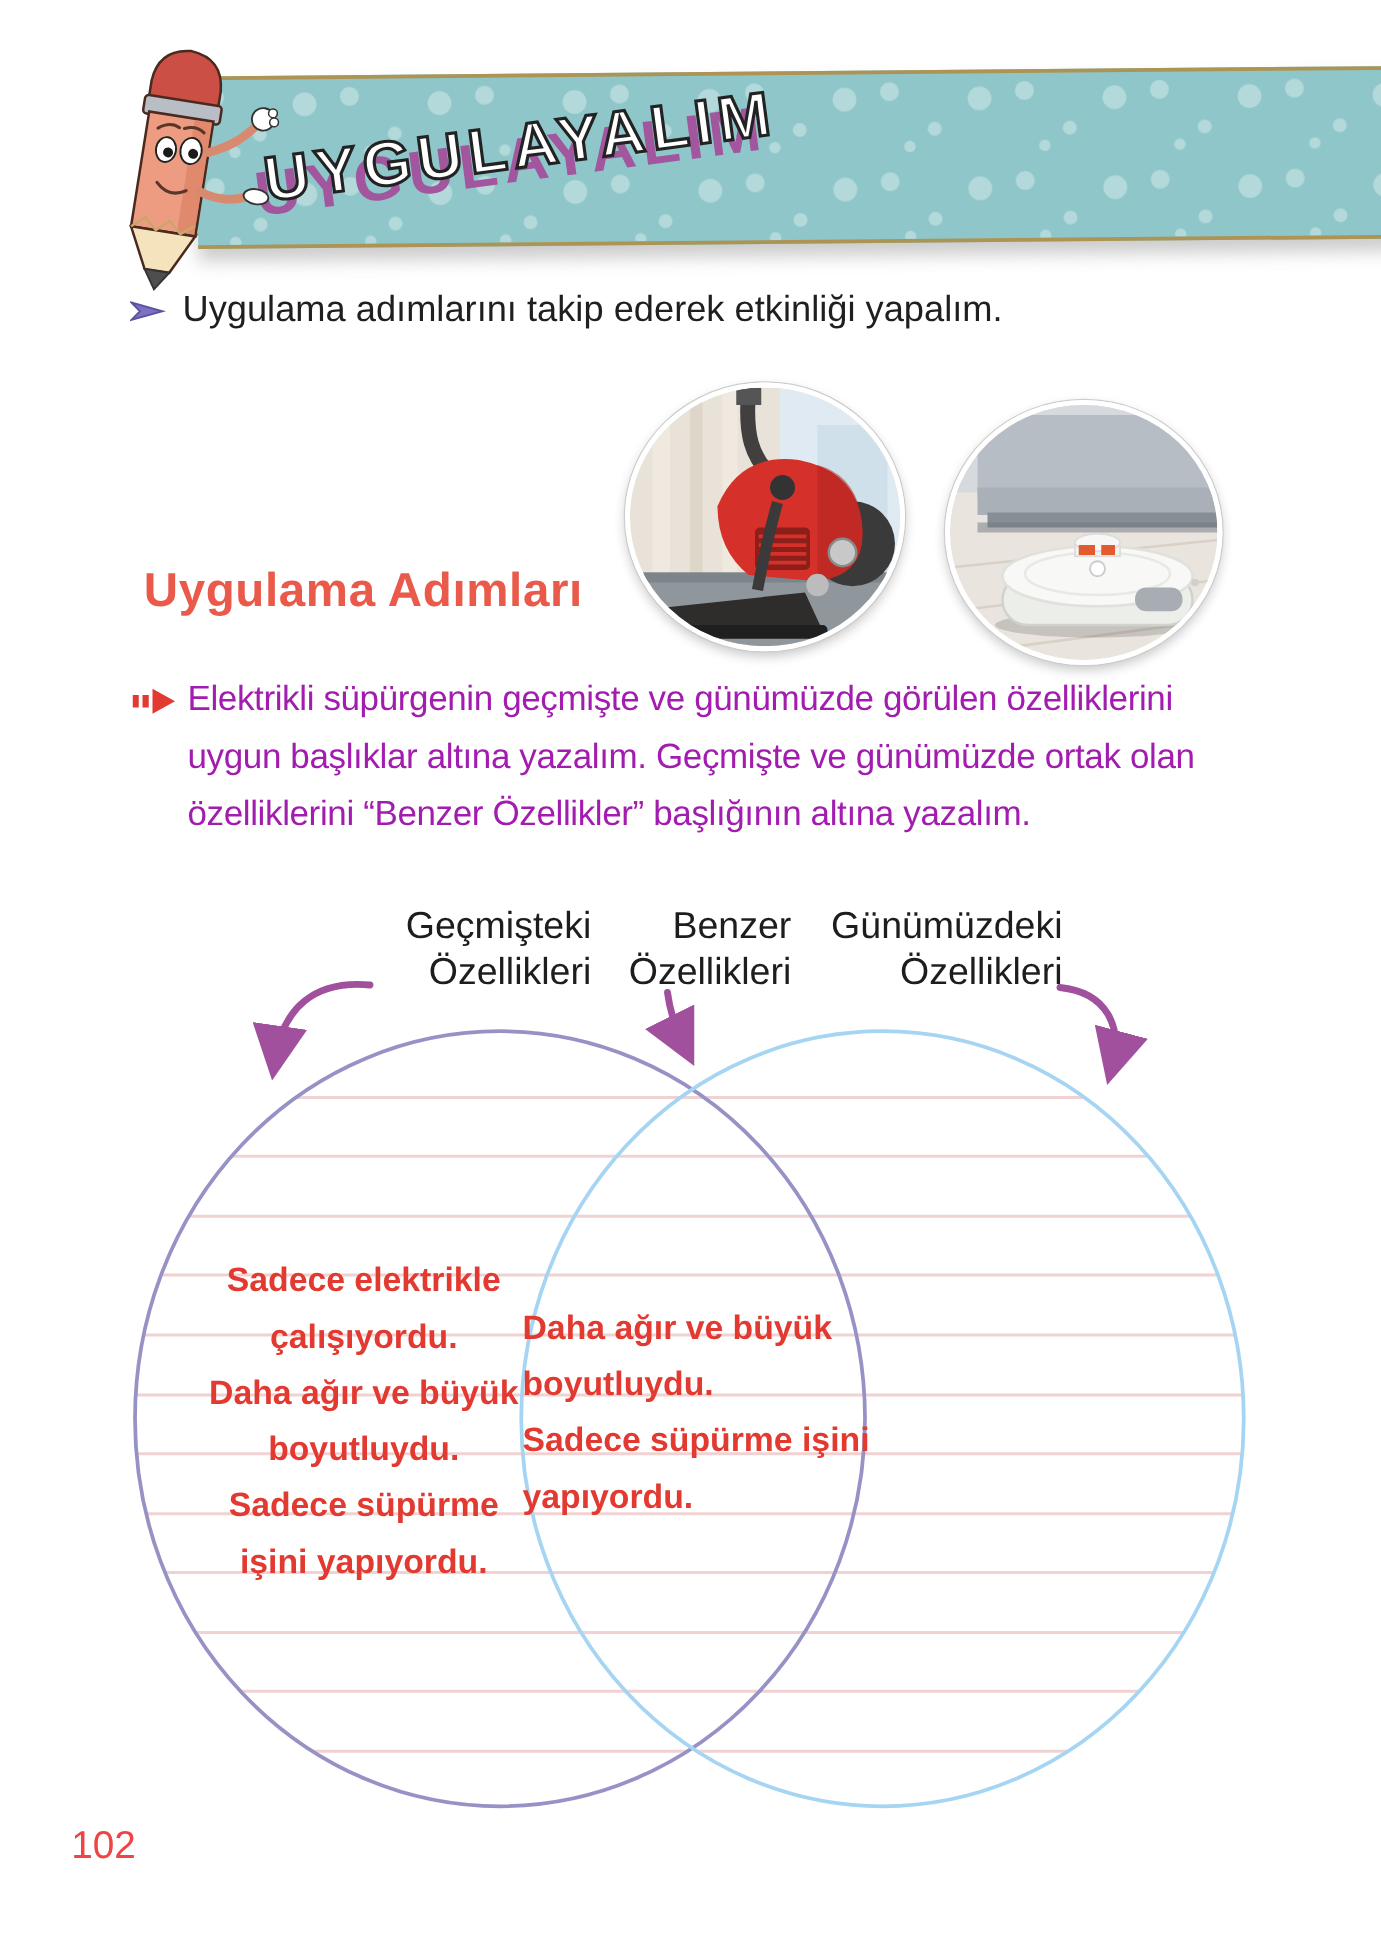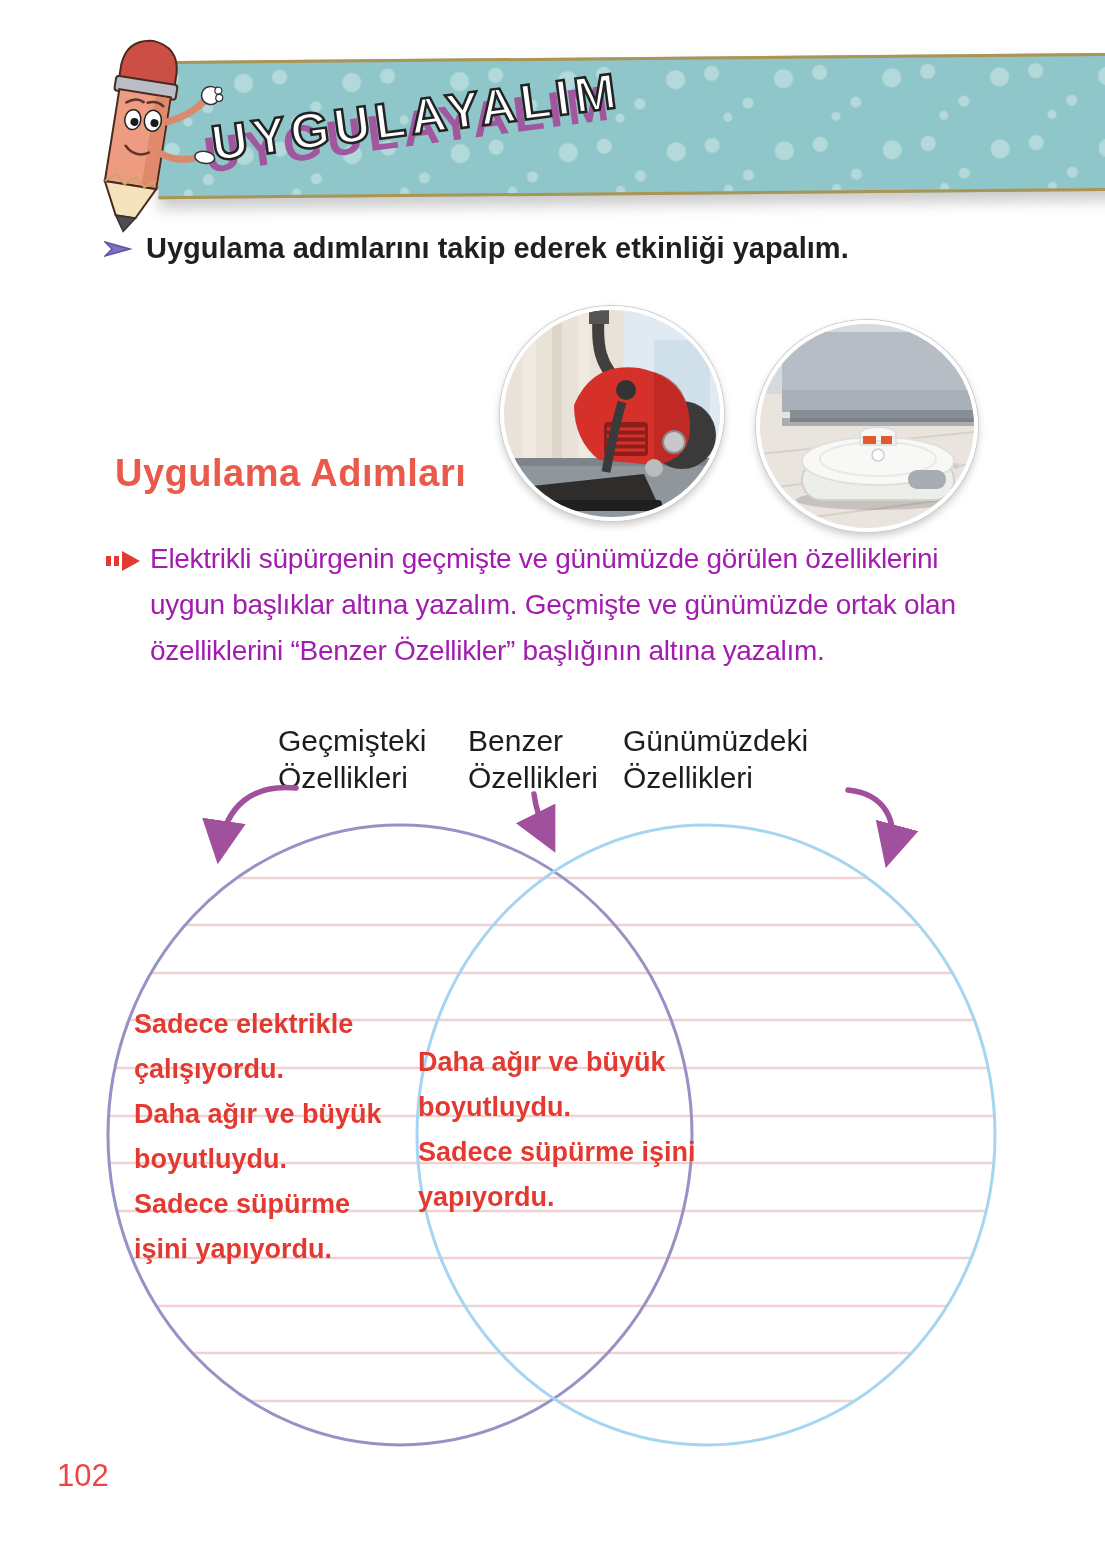--- a/index.html
+++ b/index.html
@@ -35,21 +35,21 @@
     color:#ffffff;-webkit-text-stroke:2.5px #222222;
     text-shadow:-9px 11px 0 var(--title-shadow-purple,#a1569e);
     transform:rotate(-7deg);white-space:pre;
   }
 
   
   .mascot{position:absolute;left:50px;top:28px;}
 
   
   .intro{position:absolute;left:104px;top:232px;display:flex;align-items:center;gap:12px;}
-  .intro-text{font-size:29px;color:var(--text-dark,#1f1f1f);font-weight:700;white-space:pre;}
+  .intro-text{font-size:29px;color:var(--text-dark,#1f1f1f);font-weight:400;white-space:pre;}
 
   
   .photo{position:absolute;border-radius:50%;overflow:hidden;
     border:4px solid #ffffff;
     box-shadow:0 0 0 1px #cccccc,0 4px 9px rgba(0,0,0,.22);}
   .photo-left{left:500px;top:306px;width:224px;height:215px;}
   .photo-right{left:756px;top:320px;width:222px;height:212px;}
   .photo svg{display:block;}
 
   
@@ -60,36 +60,36 @@
   }
   .step-arrow{position:absolute;left:106px;top:549px;}
   .steps-body{
     position:absolute;left:150px;top:536px;width:930px;
     font-size:28px;line-height:46px;letter-spacing:-0.3px;
     color:#a21caf;white-space:pre;
   }
 
   
   .venn-header{
-    position:absolute;top:722px;text-align:left;
+    position:absolute;top:722px;text-align:right;
     font-size:30px;line-height:37px;color:#1d1d1d;white-space:pre;
   }
   .vh-past{left:278px;width:195px;}
   .vh-similar{left:468px;width:165px;}
-  .vh-present{left:623px;width:205px;}
+  .vh-present{left:645px;width:205px;}
 
   
   .venn{position:absolute;left:0;top:780px;}
 
   
   .answer{
     position:absolute;font-size:27px;font-weight:bold;line-height:45px;
     color:var(--answer-red,#e23a31);white-space:pre;
   }
-  .answer-past{left:134px;top:1002px;width:280px;}
+  .answer-past{left:151px;top:1002px;width:280px;text-align:center;}
   .answer-similar{left:418px;top:1040px;width:300px;}
   .answer-present{left:707px;top:984px;width:305px;}
 
   
   .page-number{position:absolute;left:57px;top:1458px;font-size:31px;color:#ef4444;}
 </style>
 </head>
 <body>
 
 <div class="page">

